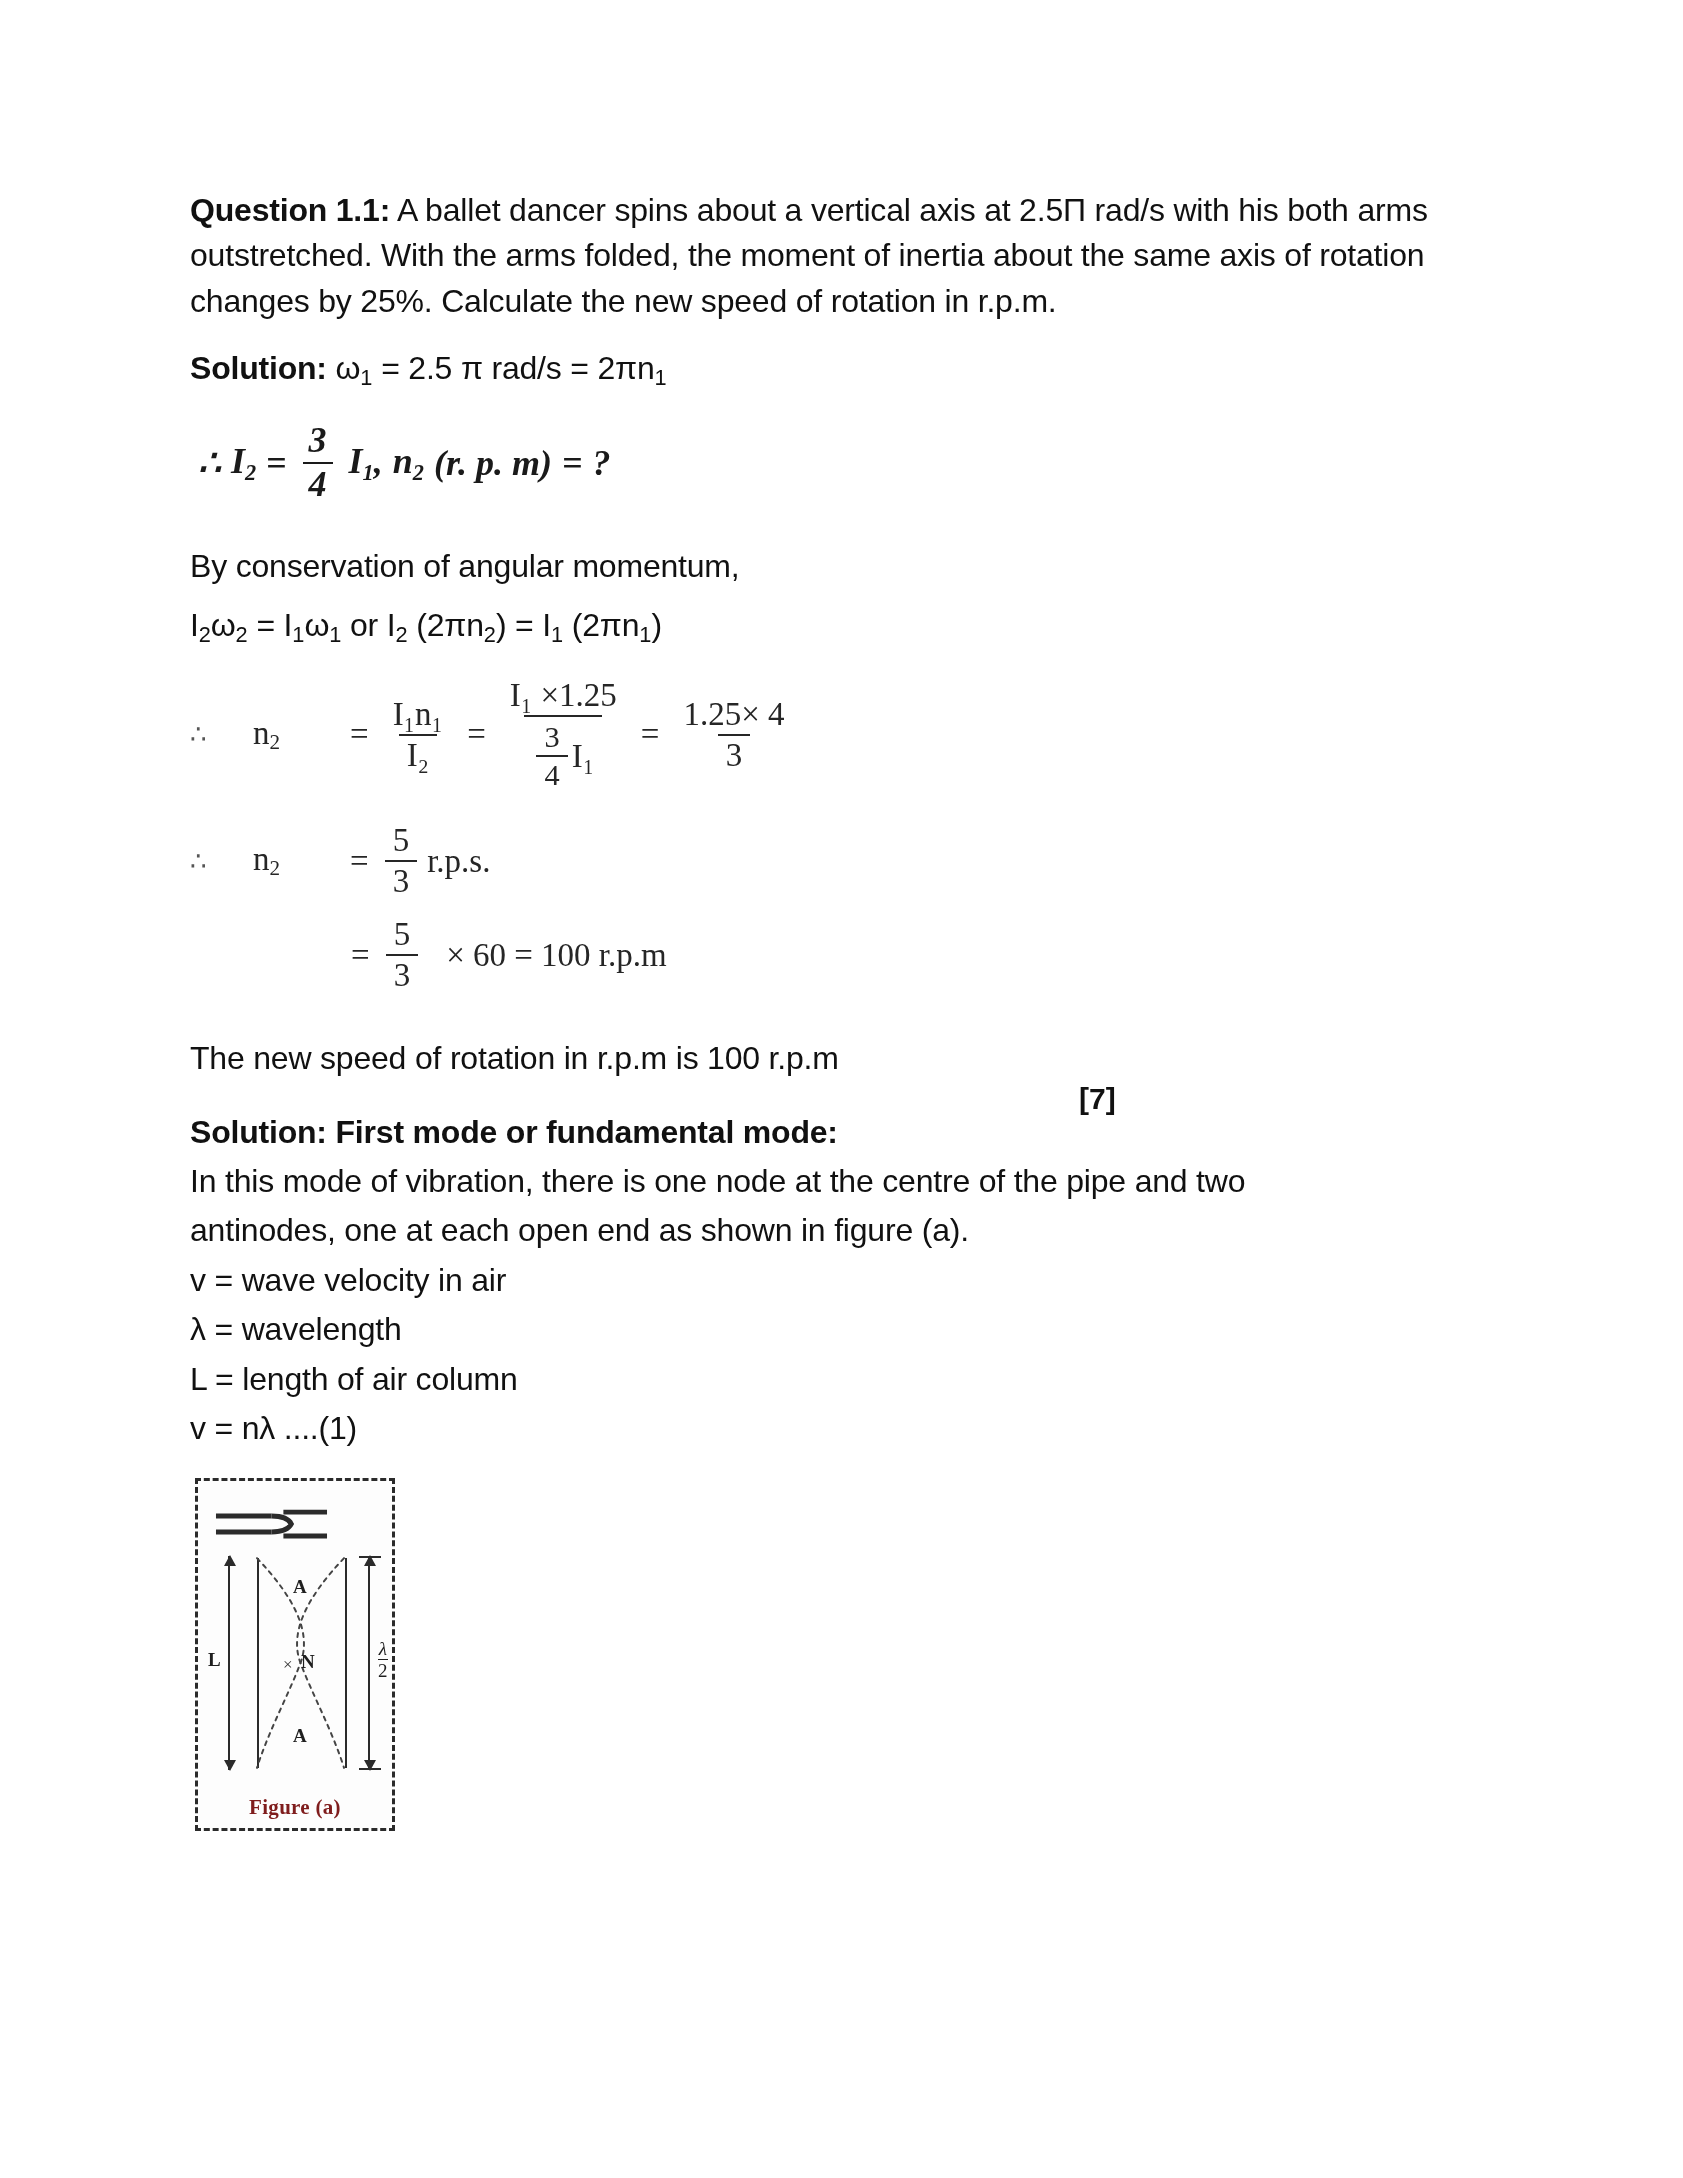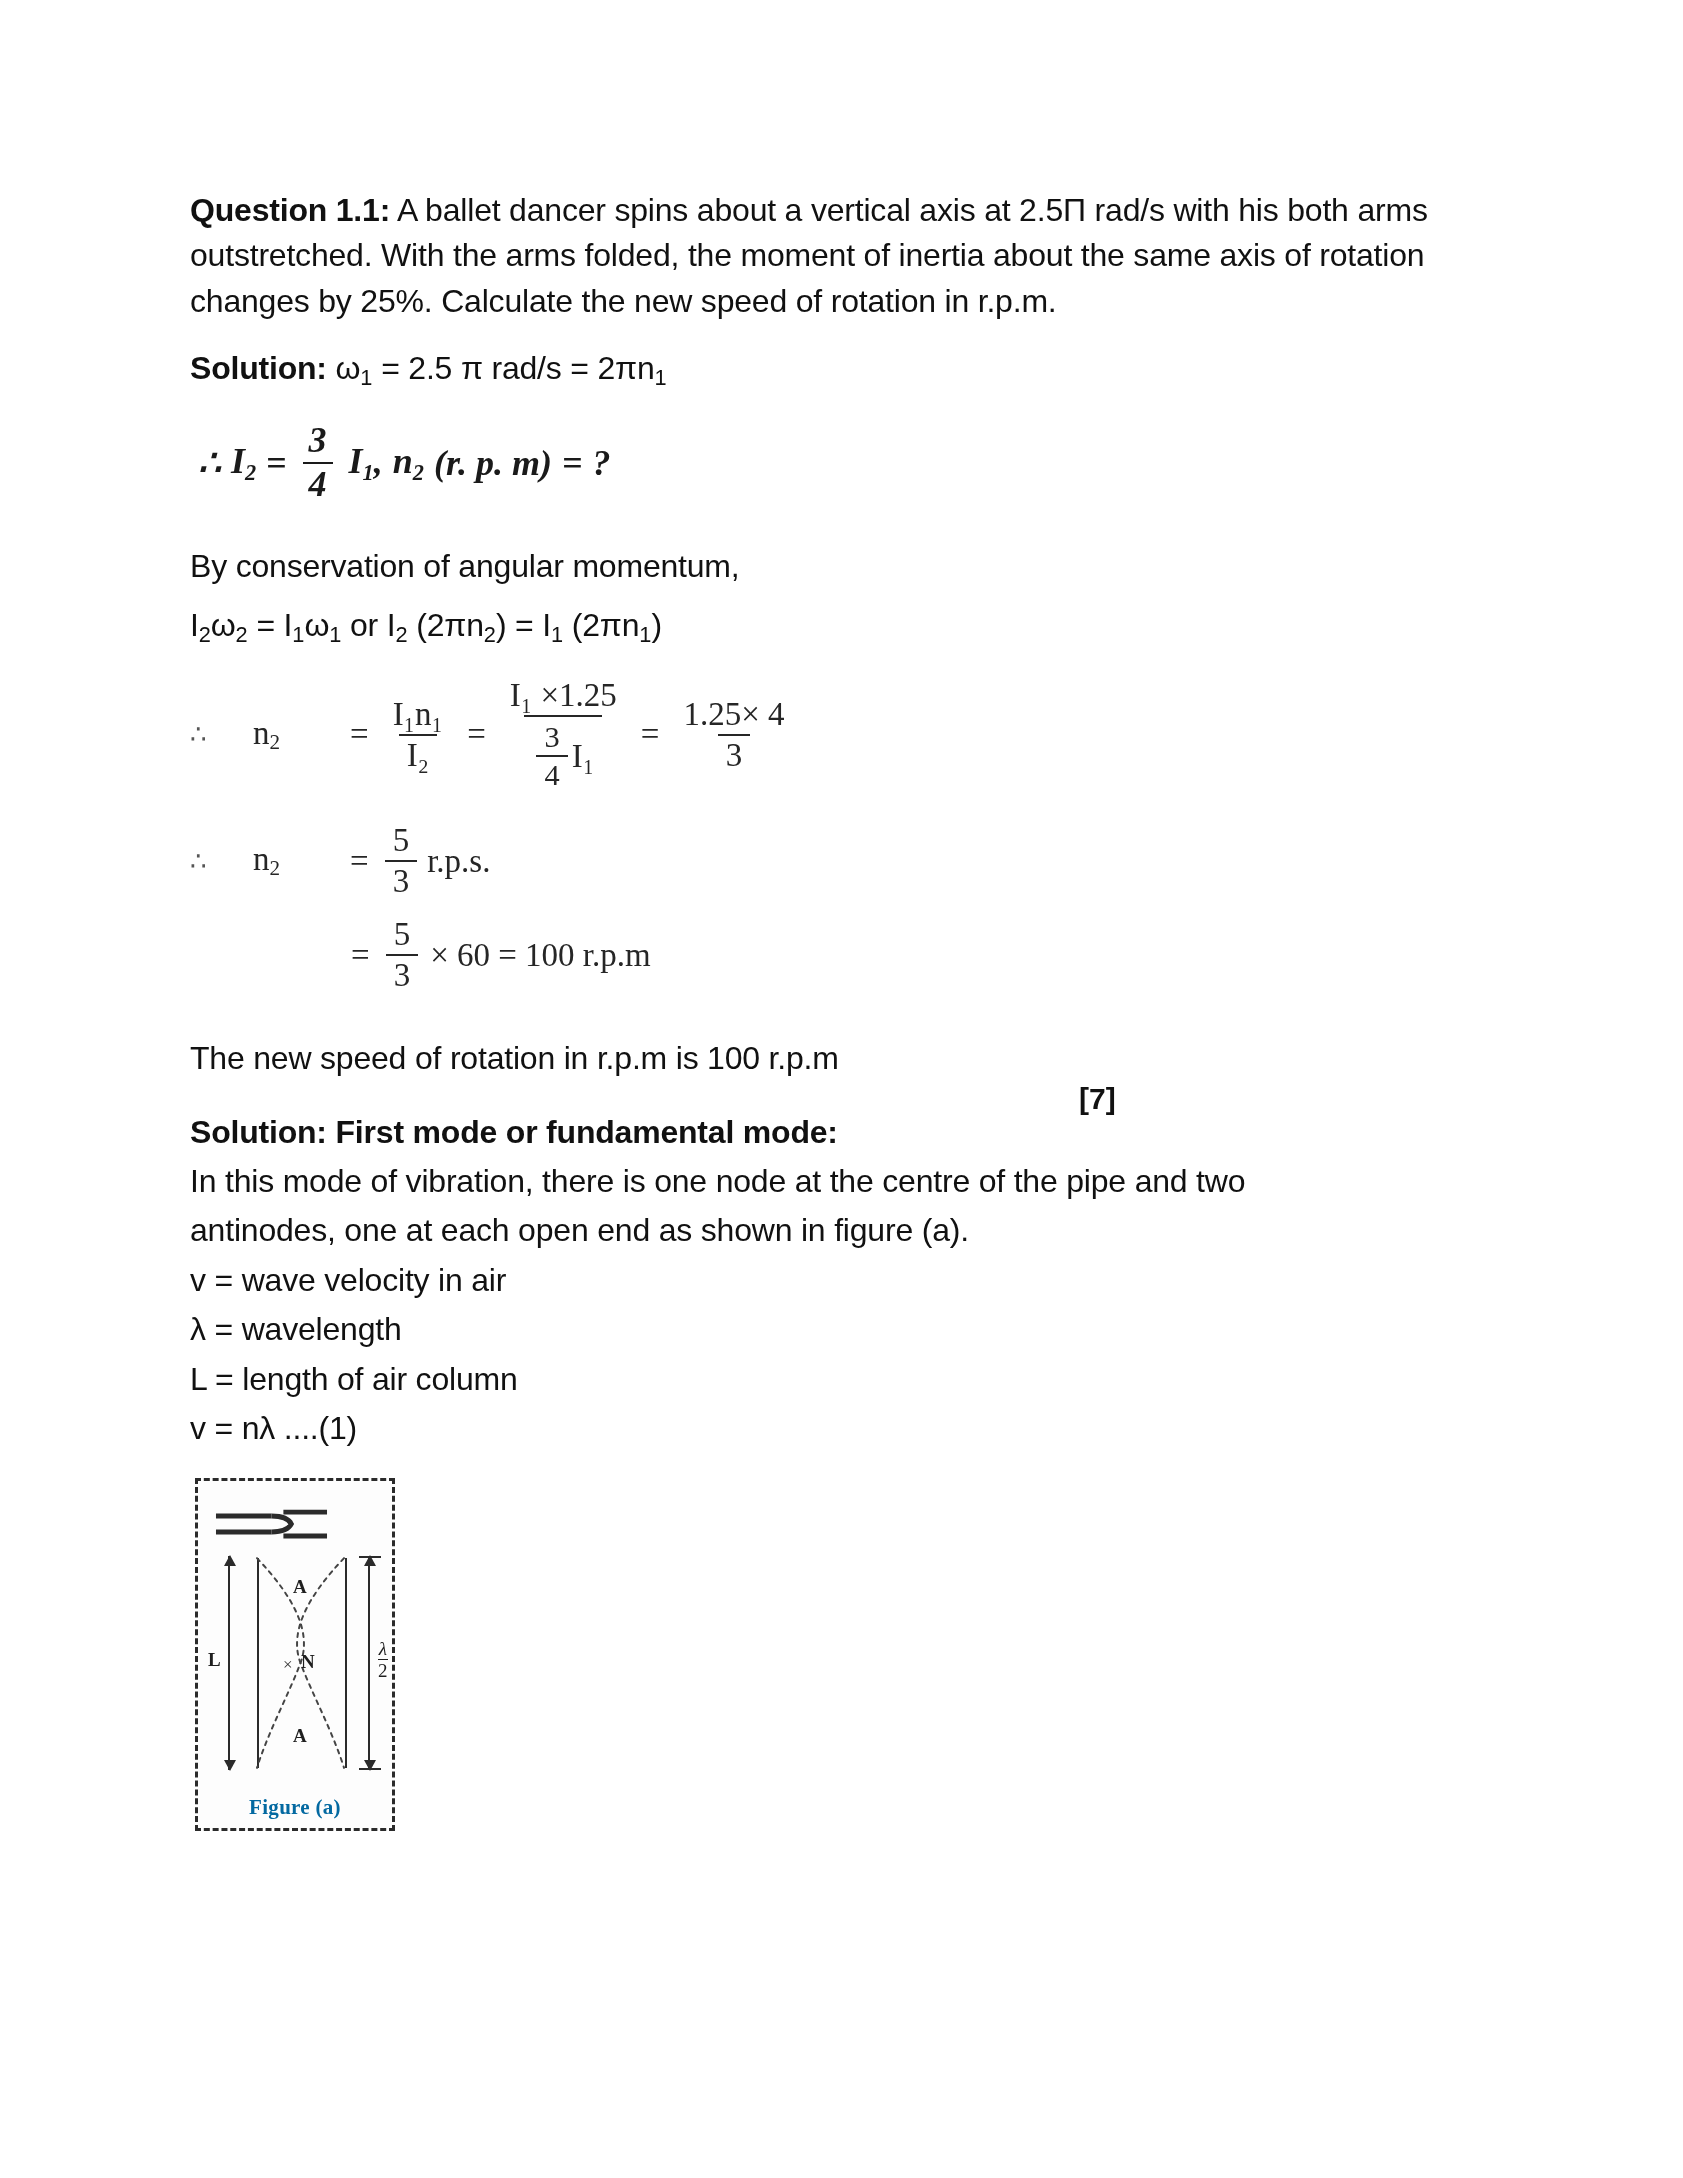--- a/index.html
+++ b/index.html
@@ -173,21 +173,21 @@
     font-family: "Liberation Serif", serif;
   }
   .figcap {
     position: absolute;
     left: 0; right: 0;
     bottom: 8px;
     text-align: center;
     font-family: "Liberation Serif", serif;
     font-weight: bold;
     font-size: 21px;
-    color: #0369a1;
+    color: #7f1d1d;
     letter-spacing: 0.3px;
   }
 
   .marks {
     position: absolute;
     left: 1079px;
     top: 1082px;
     font-size: 30px;
     font-weight: bold;
   }
@@ -267,21 +267,21 @@
       </span>
       <span style="margin-left:6px">r.p.s.</span>
     </div>
 
     <div class="eqscan" style="margin-top:16px; padding-left:149px;">
       <span class="op">=</span>
       <span class="fr">
         <span class="n">5</span>
         <span class="d">3</span>
       </span>
-      <span style="margin-left:8px">× 60 = 100 r.p.m</span>
+      <span style="margin-left:24px">× 60 = 100 r.p.m</span>
     </div>
 
     <p class="para" style="margin-top:42px;">The new speed of rotation in r.p.m is 100 r.p.m</p>
 
 
     <p class="para nogap" style="margin-top:28px;">
       <b>Solution: First mode or fundamental mode:</b>
     </p>
     <p class="para nogap">In this mode of vibration, there is one node at the centre of the pipe and two</p>
     <p class="para nogap">antinodes, one at each open end as shown in figure (a).</p>

